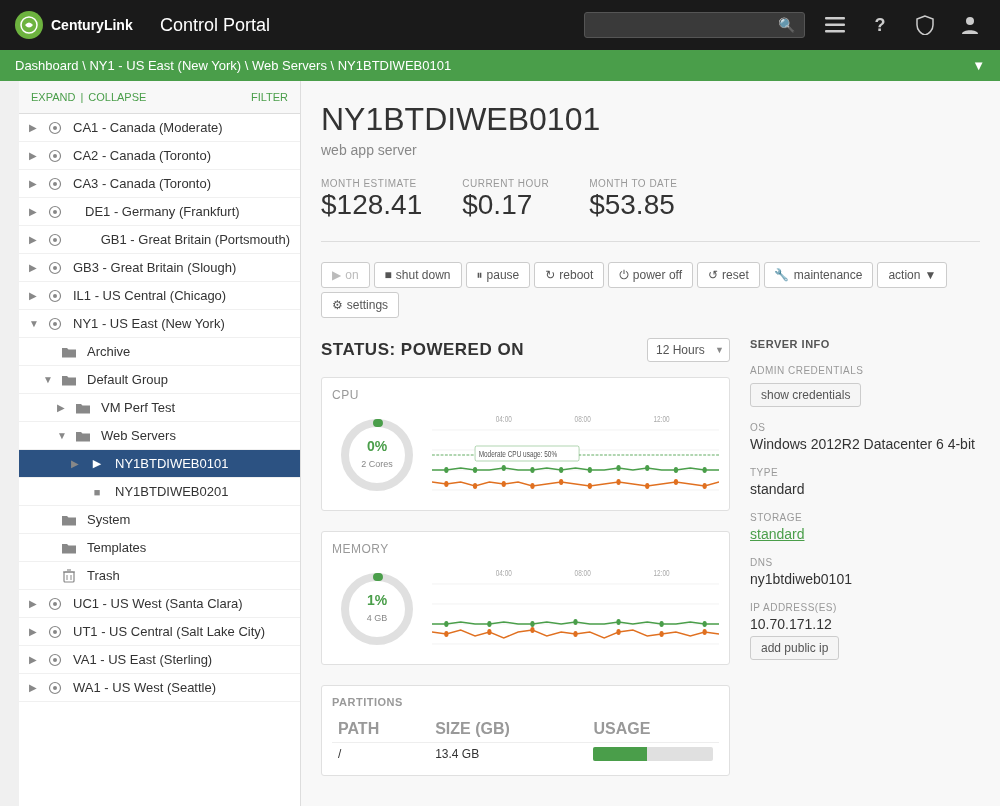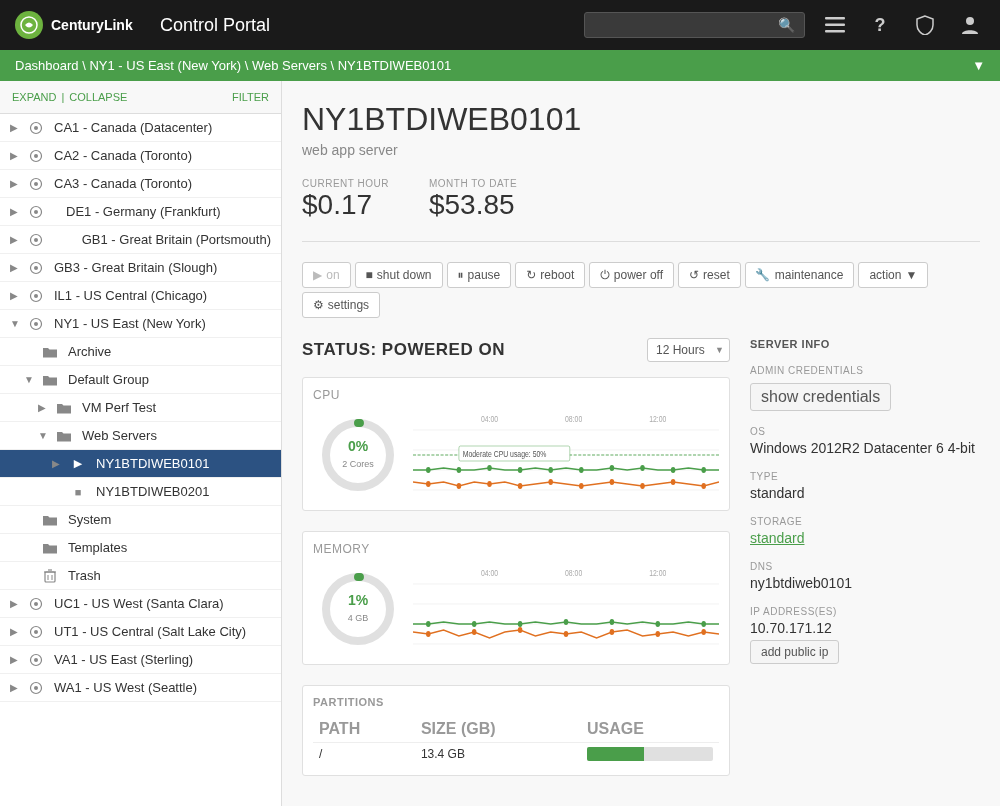--- a/index.html
+++ b/index.html
@@ -85,20 +85,21 @@
       display: flex;
       align-items: center;
       justify-content: space-between;
     }
 
     
     .main-layout {
       display: flex;
       height: calc(100vh - 80px);
       overflow: hidden;
+      padding-left: 19px;
     }
 
     
     .sidebar {
       width: 282px;
       min-width: 282px;
       background: #fff;
       border-right: 1px solid #ddd;
       overflow-y: auto;
     }
@@ -312,21 +313,21 @@
     .info-value.link {
       color: #4a9e4a;
       text-decoration: underline;
       cursor: pointer;
     }
     .show-credentials-btn {
       padding: 4px 10px;
       border: 1px solid #ccc;
       background: #f5f5f5;
       border-radius: 3px;
-      font-size: 16px;
+      font-size: 12px;
       color: #555;
       cursor: pointer;
       margin-top: 4px;
     }
 
     .add-ip-btn {
       padding: 4px 10px;
       border: 1px solid #ccc;
       background: #f5f5f5;
       border-radius: 3px;
@@ -445,21 +446,21 @@
     </div>
     <div id="sidebar-tree">
         <div class="tree-item" style="padding-left: 10px;">
           <span style="font-size: 10px; color: rgb(136, 136, 136); width: 12px; display: inline-block;">▶</span>
           <span style="width: 16px; display: inline-flex; align-items: center; justify-content: center;">
             <svg width="14" height="14" viewBox="0 0 14 14" fill="none">
               <circle cx="7" cy="7" r="5.5" stroke="#888" stroke-width="1.2"></circle>
               <circle cx="7" cy="7" r="2" fill="#888"></circle>
             </svg>
           </span>
-          <span class="tree-item-label" style="margin-left: 4px;">CA1 - Canada (Datacenter)</span>
+          <span class="tree-item-label" style="margin-left: 4px;">CA1 - Canada (Moderate)</span>
         </div>
         <div class="tree-item" style="padding-left: 10px;">
           <span style="font-size: 10px; color: rgb(136, 136, 136); width: 12px; display: inline-block;">▶</span>
           <span style="width: 16px; display: inline-flex; align-items: center; justify-content: center;">
             <svg width="14" height="14" viewBox="0 0 14 14" fill="none">
               <circle cx="7" cy="7" r="5.5" stroke="#888" stroke-width="1.2"></circle>
               <circle cx="7" cy="7" r="2" fill="#888"></circle>
             </svg>
           </span>
           <span class="tree-item-label" style="margin-left: 4px;">CA2 - Canada (Toronto)</span>
@@ -646,20 +647,24 @@
           <span class="tree-item-label" style="margin-left: 4px;">WA1 - US West (Seattle)</span>
         </div>
       </div>
   </aside>
 
   <main class="content">
     <h1 class="server-title">NY1BTDIWEB0101</h1>
     <p class="server-subtitle">web app server</p>
 
     <div class="billing-section">
+      <div class="billing-item">
+        <div class="label">MONTH ESTIMATE</div>
+        <div class="value">$128.41</div>
+      </div>
       <div class="billing-item">
         <div class="label">CURRENT HOUR</div>
         <div class="value">$0.17</div>
       </div>
       <div class="billing-item">
         <div class="label">MONTH TO DATE</div>
         <div class="value">$53.85</div>
       </div>
     </div>
 

